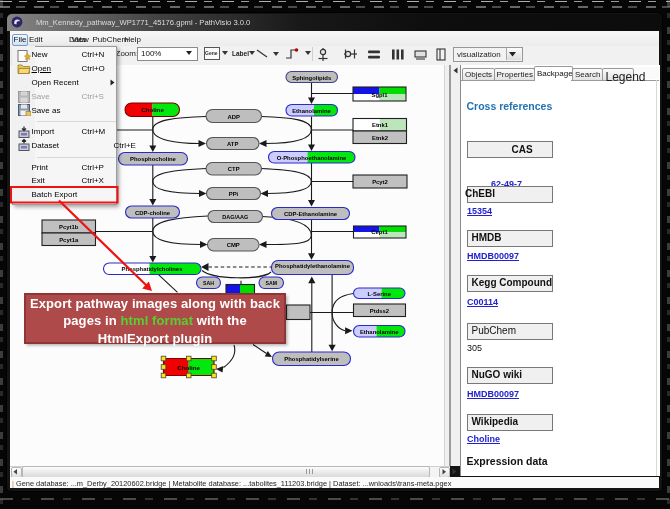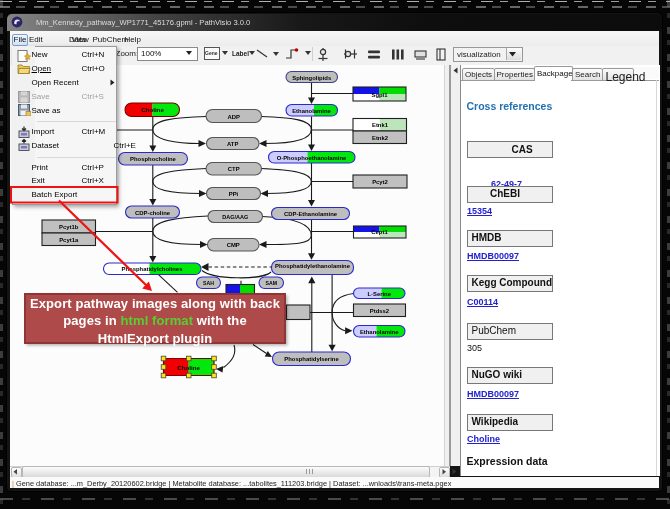--- a/index.html
+++ b/index.html
@@ -127,21 +127,21 @@
     <polygon points="0.5,0.5 0.5,6.5 4.5,3.5" fill="#333"></polygon>
   </svg>
 
 <div class="txt" style="left:466.5px;top:99.5px;font-size:10.5px;font-weight:bold;color:#2272b2;">Cross references</div>
 
 <div class="abs" style="left:467px;top:141px;width:84px;height:15px;background:#f0f0f0;border:1px solid #787878;"></div>
 <div class="txt" style="left:471.5px;top:143.5px;font-size:10px;font-weight:bold;color:#111;padding-left:40px;">CAS</div>
 <div class="txt" style="left:467px;top:179px;font-size:9px;font-weight:bold;color:#2121cf;margin-left:24px;">62-49-7</div>
 
 <div class="abs" style="left:467px;top:185.5px;width:84px;height:15px;background:#f0f0f0;border:1px solid #787878;"></div>
-<div class="txt" style="left:490px;top:188px;font-size:10px;font-weight:bold;color:#111;">ChEBI</div>
+<div class="txt" style="left:465px;top:188px;font-size:10px;font-weight:bold;color:#111;">ChEBI</div>
 <div class="txt" style="left:467px;top:206px;font-size:9px;font-weight:bold;color:#2121cf;text-decoration:underline;">15354</div>
 
 <div class="abs" style="left:467px;top:229.5px;width:84px;height:15px;background:#f0f0f0;border:1px solid #787878;"></div>
 <div class="txt" style="left:471.5px;top:232px;font-size:10px;font-weight:bold;color:#111;">HMDB</div>
 <div class="txt" style="left:467px;top:250.5px;font-size:9px;font-weight:bold;color:#2121cf;text-decoration:underline;">HMDB00097</div>
 
 <div class="abs" style="left:467px;top:274.5px;width:84px;height:15px;background:#f0f0f0;border:1px solid #787878;"></div>
 <div class="txt" style="left:471.5px;top:277px;font-size:10px;font-weight:bold;color:#111;">Kegg Compound</div>
 <div class="txt" style="left:467px;top:296.5px;font-size:9px;font-weight:bold;color:#2121cf;text-decoration:underline;">C00114</div>
 

